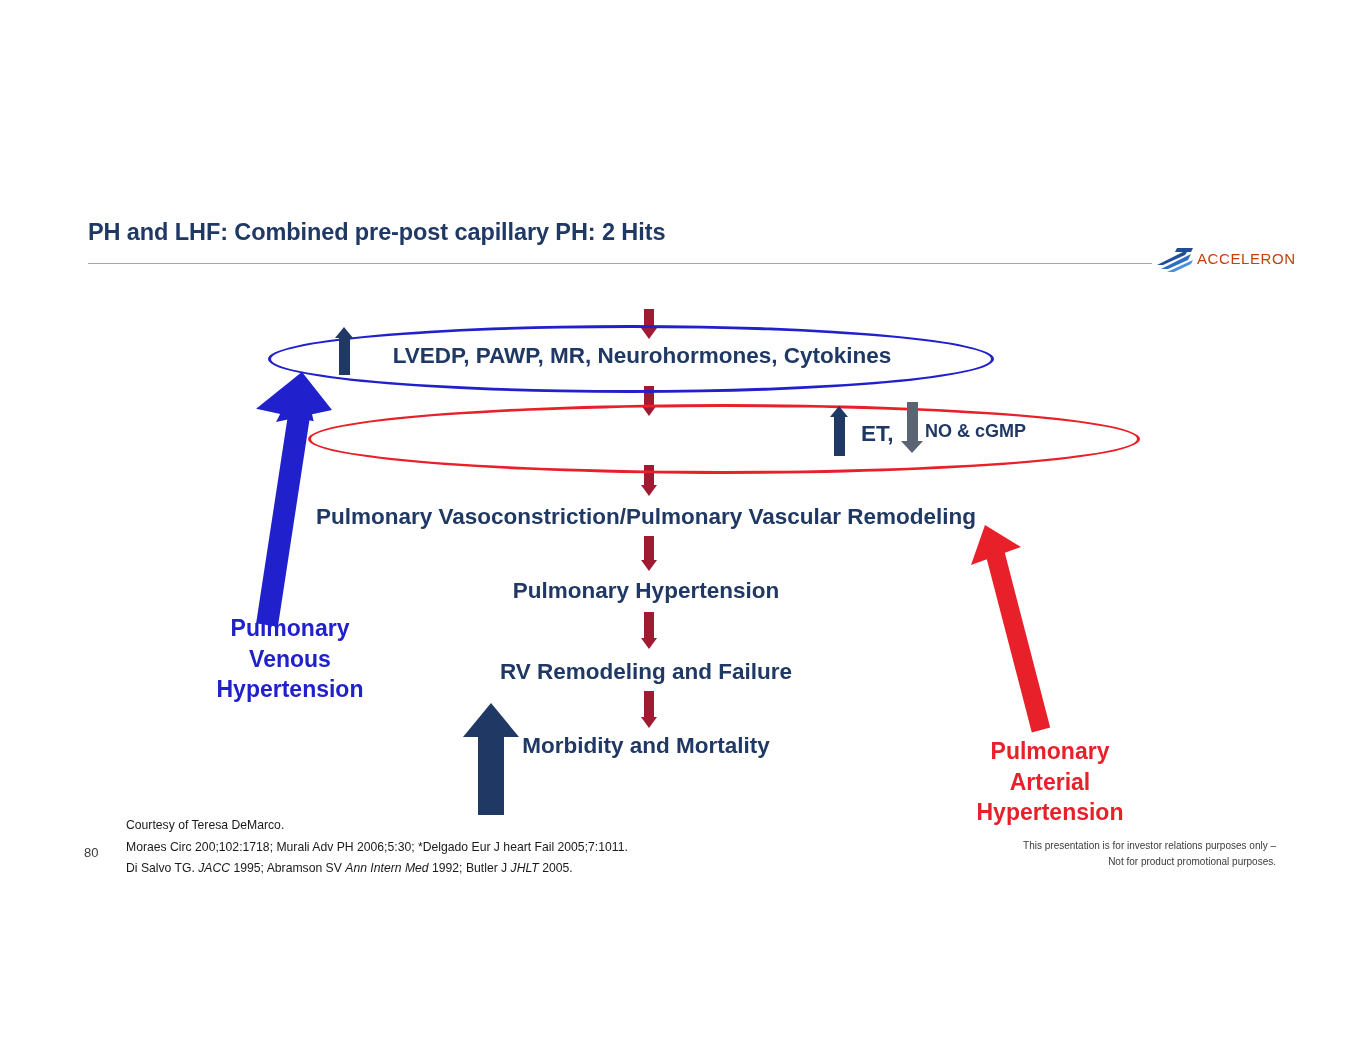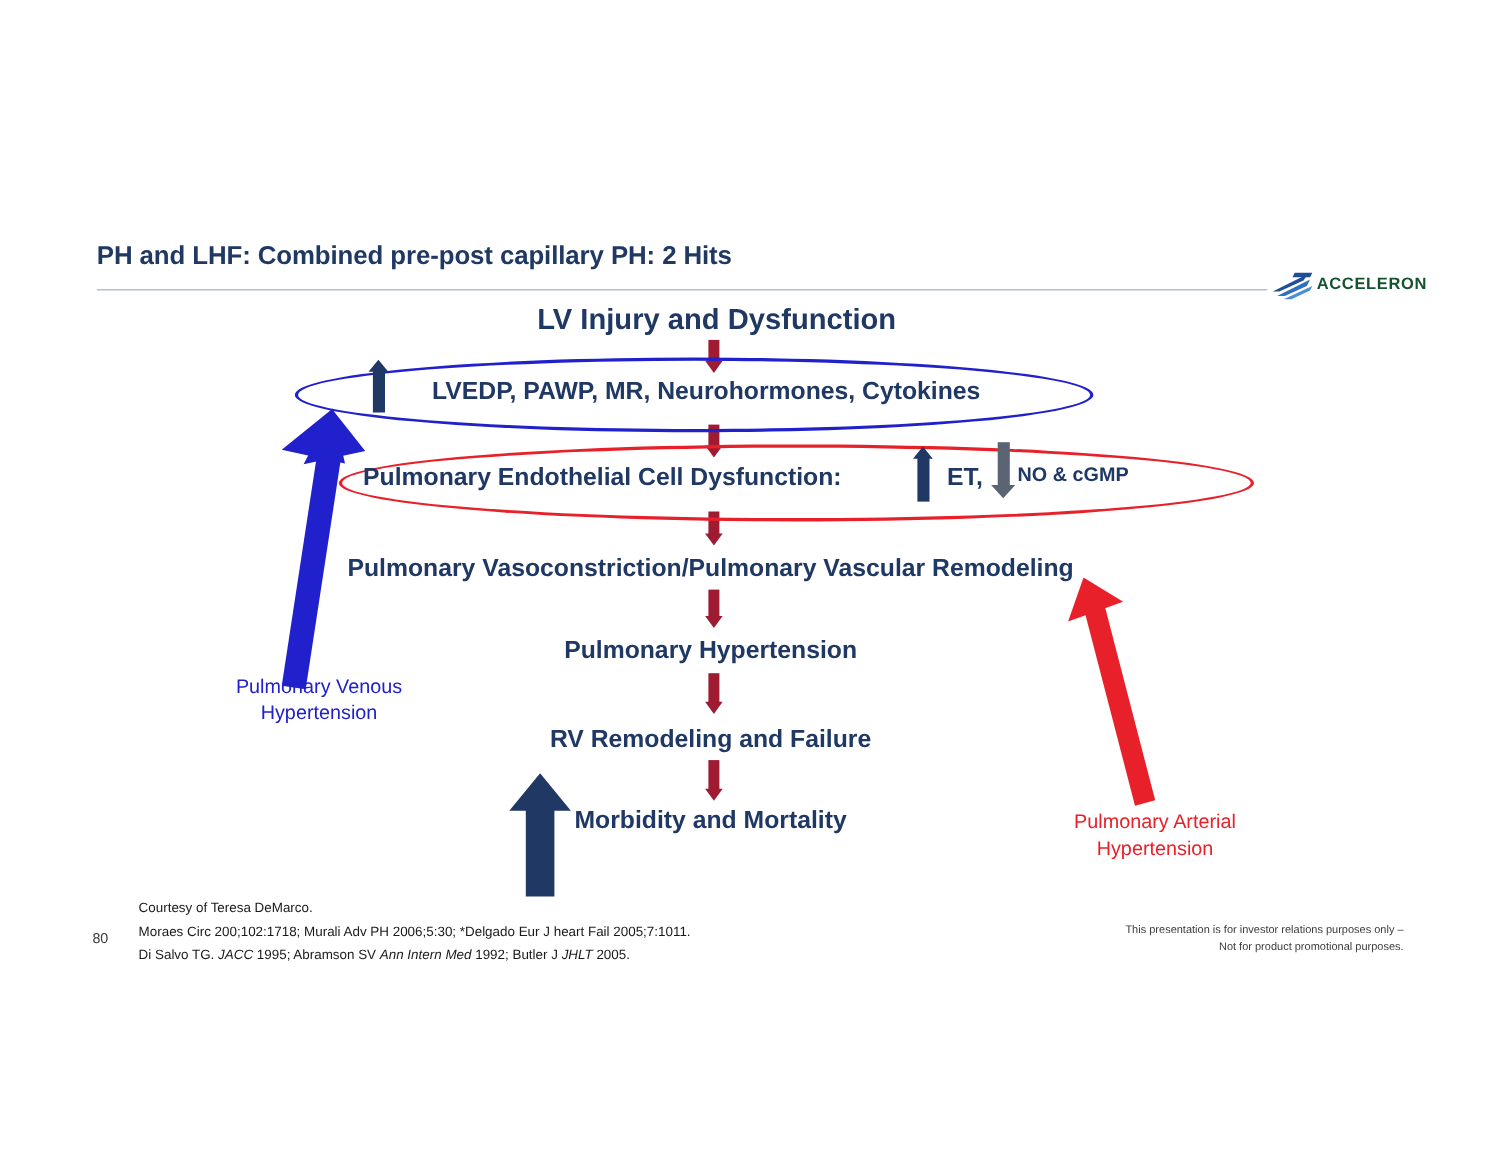--- a/index.html
+++ b/index.html
@@ -47,23 +47,23 @@
     left: 1155px;
     top: 243px;
     width: 132px;
     height: 32px;
   }
   .logo-text {
     position: absolute;
     left: 42px;
     top: 7px;
     font-size: 15px;
-    font-weight: bold;
+    font-weight: normal;
     letter-spacing: 0.6px;
-    color: #14532d;
+    color: #c2410c;
   }
 
   
   .node {
     position: absolute;
     font-weight: bold;
     color: #1f3864;
     white-space: nowrap;
     text-align: center;
   }
@@ -177,22 +177,22 @@
     border-right: 28px solid transparent;
   }
 
   
   .blue-arrow { position: absolute; left: 240px; top: 370px; width: 110px; height: 265px; }
   .red-arrow  { position: absolute; left: 955px; top: 525px; width: 110px; height: 215px; }
 
   
   .callout {
     position: absolute;
-    font-weight: normal;
-    font-size: 18px;
+    font-weight: bold;
+    font-size: 23px;
     text-align: center;
     line-height: 1.33;
   }
   .callout-blue { left: 202px; top: 613px; width: 176px; color: #2020cc; }
   .callout-red  { left: 962px; top: 736px; width: 176px; color: #e8202a; }
 
   
   .page-number {
     position: absolute;
     left: 84px;
@@ -260,30 +260,28 @@
   </div>
   <div class="mar-arrow" style="top:691px; height:38px;">
     <div class="shaft" style="height:27px;"></div>
     <div class="head" style="top:26px;"></div>
   </div>
 
   <div class="ellipse ellipse-blue"></div>
   <div class="ellipse ellipse-red"></div>
   <div class="red-dot"></div>
 
-  <div class="node n-lv">LV Injury and Dysfunction</div>
 
   <div class="up-arrow-wrap"></div>
   <div class="navy-up up-lvedp">
     <div class="head"></div>
       <div class="shaft"></div>
   </div>
   <div class="node n-lvedp">LVEDP, PAWP, MR, Neurohormones, Cytokines</div>
 
-  <div class="node" style="left:330px; top:421px; font-size:22.5px;">Pulmonary Endothelial Cell Dysfunction:</div>
   <div class="navy-up up-et">
     <div class="head"></div>
       <div class="shaft"></div>
   </div>
   <div class="node" style="left:861px; top:421px; font-size:22.5px;">ET,</div>
   <div class="navy-down">
     <div class="shaft"></div>
       <div class="head"></div>
   </div>
   <div class="node" style="left:925px; top:421px; font-size:18px;">NO &amp; cGMP</div>

